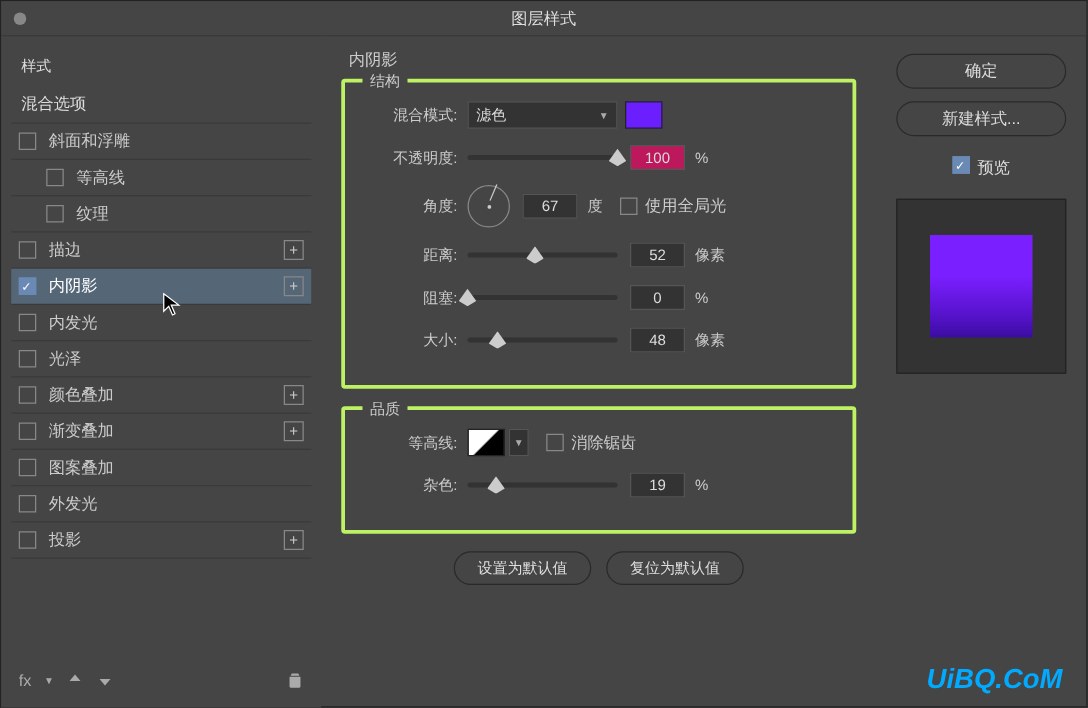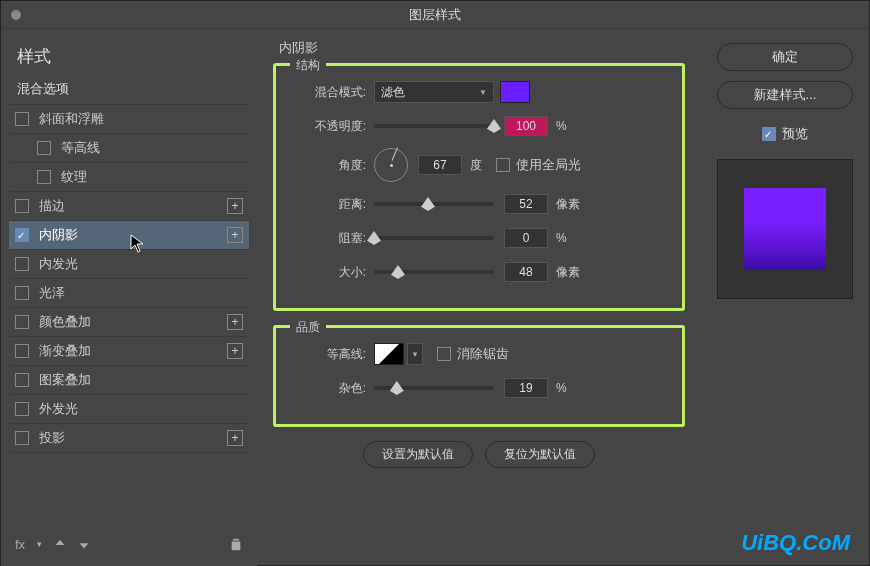--- a/index.html
+++ b/index.html
@@ -2,21 +2,21 @@
 <html><head>
 <meta charset="utf-8">
 <style>
 * { box-sizing: border-box; margin: 0; padding: 0; font-family: "Microsoft YaHei", Arial, sans-serif; }
 body { background: #1a1a1a; width: 870px; height: 566px; overflow: hidden; position: relative; }
 .dialog { width: 870px; height: 566px; background: #454545; border: 1px solid #222; }
 .titlebar { height: 28px; display: flex; align-items: center; justify-content: center; color: #ddd; font-size: 13px; background: #454545; border-bottom: 1px solid #3a3a3a; position: relative; }
 .close-dot { position: absolute; left: 10px; top: 9px; width: 10px; height: 10px; border-radius: 50%; background: #888; }
 .content { display: flex; height: 538px; }
 .left-panel { width: 256px; background: #454545; padding: 10px 8px 8px 8px; display: flex; flex-direction: column; }
-.left-header { color: #ddd; font-size: 17px; padding: 6px 8px; }
+.left-header { color: #ddd; font-size: 12px; padding: 6px 8px; }
 .blend-options { color: #ddd; font-size: 13px; padding: 6px 8px; border-bottom: 1px solid #3a3a3a; }
 .style-list { flex: 1; }
 .style-item { display: flex; align-items: center; height: 29px; padding: 0 6px; color: #ccc; font-size: 13px; border-bottom: 1px solid #3a3a3a; position: relative; }
 .style-item.indent { padding-left: 28px; }
 .style-item.selected { background: #567; color: #fff; }
 .style-item input[type="checkbox"] { width: 14px; height: 14px; margin-right: 10px; appearance: none; border: 1px solid #888; background: #454545; cursor: pointer; }
 .style-item input[type="checkbox"]:checked { background: #6a8ab5; border-color: #6a8ab5; }
 .style-item input[type="checkbox"]:checked::after { content: "✓"; color: #fff; font-size: 10px; position: relative; left: 1px; top: -2px; }
 .add-btn { position: absolute; right: 6px; width: 16px; height: 16px; border: 1px solid #888; display: flex; align-items: center; justify-content: center; color: #ccc; font-size: 12px; cursor: pointer; }
 .left-footer { height: 30px; display: flex; align-items: center; padding: 0 6px; color: #aaa; gap: 10px; }
@@ -41,21 +41,21 @@
 .angle-dial::before { content: ""; position: absolute; width: 3px; height: 3px; background: #ccc; border-radius: 50%; top: 15px; left: 15px; }
 .chk { width: 14px; height: 14px; appearance: none; border: 1px solid #888; background: #454545; margin-right: 6px; cursor: pointer; }
 .chk:checked { background: #6a8ab5; border-color: #6a8ab5; }
 .chk:checked::after { content: "✓"; color: #fff; font-size: 10px; position: relative; left: 1px; top: -2px; }
 .contour-swatch { width: 30px; height: 22px; background: linear-gradient(135deg, #fff 0%, #fff 48%, #000 52%, #000 100%); border: 1px solid #222; margin-right: 3px; cursor: pointer; }
 .contour-drop { width: 16px; height: 22px; background: #333; border: 1px solid #555; display: flex; align-items: center; justify-content: center; cursor: pointer; margin-right: 14px; }
 .btn-row { display: flex; gap: 12px; justify-content: center; margin-top: 6px; }
 .btn { background: #454545; border: 1px solid #2a2a2a; border-radius: 14px; padding: 4px 18px; color: #ddd; font-size: 12px; cursor: pointer; }
 .right-panel { width: 168px; padding: 14px 16px; display: flex; flex-direction: column; align-items: center; gap: 10px; }
 .rbtn { width: 136px; height: 28px; border: 1px solid #2a2a2a; border-radius: 14px; background: #454545; color: #ddd; font-size: 13px; cursor: pointer; }
-.preview-chk-row { display: flex; align-items: center; margin-top: 6px; color: #ddd; font-size: 13px; }
+.preview-chk-row { display: flex; align-items: flex-start; margin-top: 6px; color: #ddd; font-size: 13px; }
 .preview-box { width: 136px; height: 140px; background: #333; border: 1px solid #222; margin-top: 6px; display: flex; align-items: center; justify-content: center; }
 .preview-inner { width: 82px; height: 82px; background: linear-gradient(180deg, #7a1fff 0%, #7a1fff 40%, #5512c8 80%, #3a0da0 100%); }
 .watermark { position: absolute; right: 20px; bottom: 10px; color: #0af; font-size: 22px; font-weight: bold; font-style: italic; }
 .cursor-arrow { position: absolute; left: 130px; top: 234px; pointer-events: none; }
 svg.icon { width: 14px; height: 14px; fill: #aaa; }
 </style>
 </head>
 <body>
 
 <div class="dialog">

